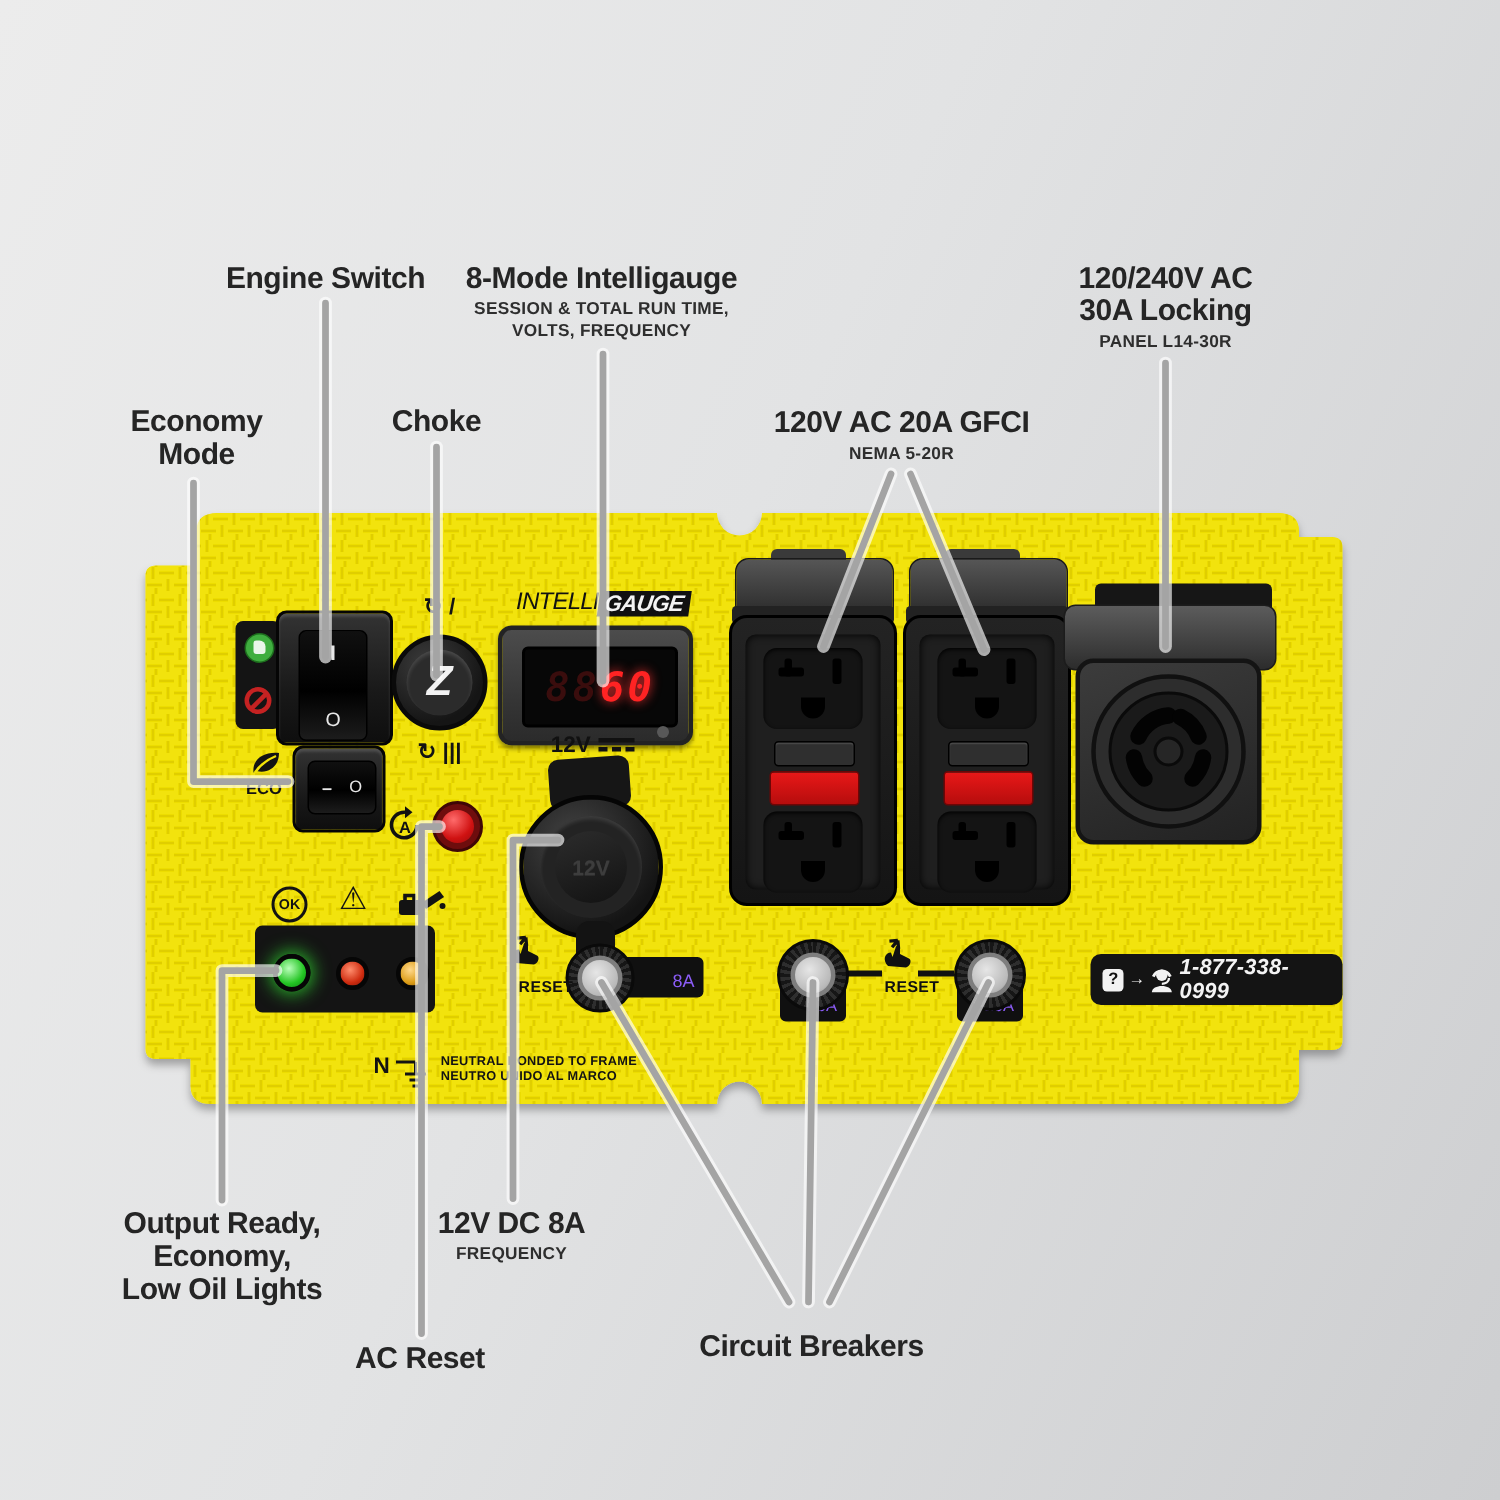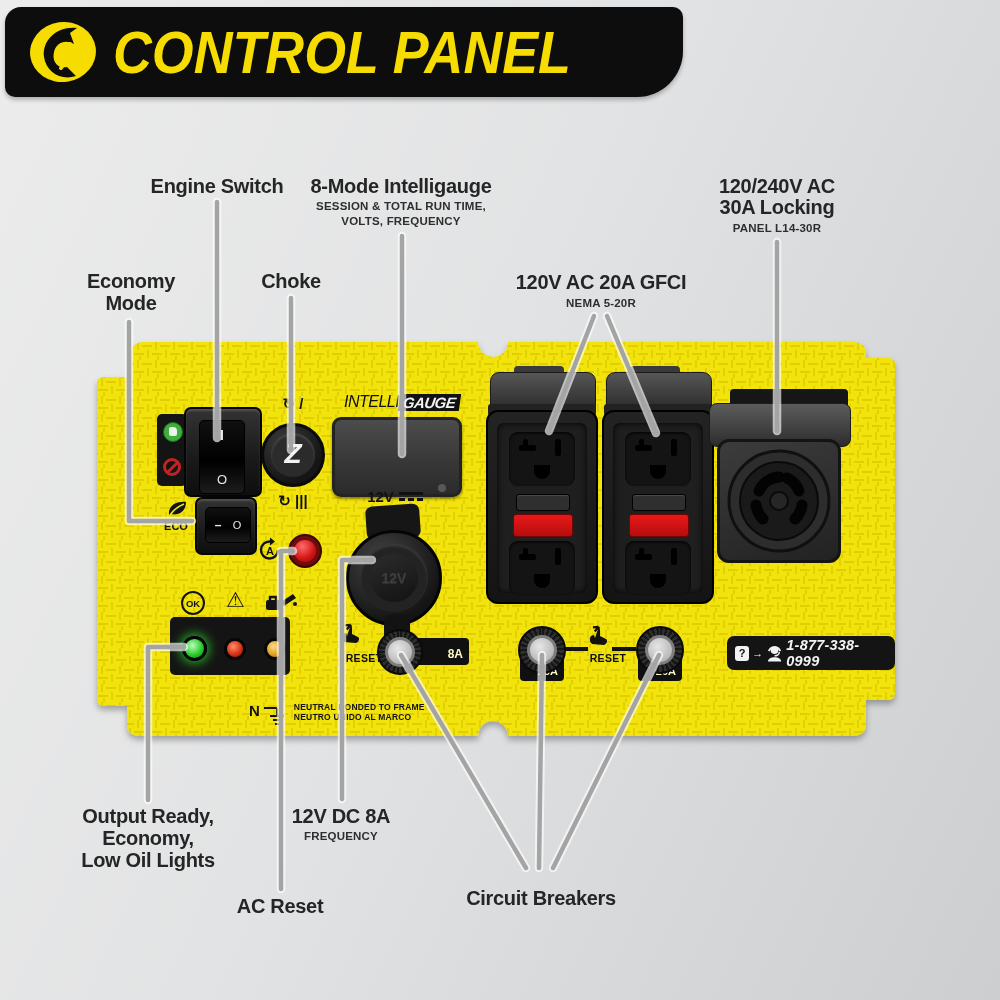--- a/index.html
+++ b/index.html
@@ -24,45 +24,37 @@
   .blackbox{background:#141414;border-radius:5px;}
   .rocker-house{background:linear-gradient(180deg,#333 0%,#191919 60%,#0e0e0e 100%);
        border:2px solid #050505;border-radius:7px;box-shadow:inset 0 2px 2px rgba(255,255,255,.15);}
   .rocker{background:linear-gradient(180deg,#101010,#000 55%,#1c1c1c);border-radius:5px;
        border:1px solid #000;display:flex;flex-direction:column;justify-content:space-between;
        align-items:center;color:#e8e8e8;}
   .knurl{background:#1c1c1c;background-image:repeating-conic-gradient(#161616 0 7deg,#2e2e2e 7deg 14deg);
        border:2px solid #0a0a0a;}
   .brk-ring{background:radial-gradient(circle at 40% 35%,#e6e6e6,#b9b9b9 70%,#8f8f8f);
        border:3px solid #7e7e7e;}
-  .amp-tag{background:#101010;border-radius:4px;color:#fef9c3;font-weight:bold;
+  .amp-tag{background:#101010;border-radius:4px;color:#8b5cf6;font-weight:normal;
        font-size:12px;display:flex;align-items:flex-end;justify-content:flex-end;
        padding:0 6px 4px 0;box-sizing:border-box;}
   .reset-word{color:#101010;font-weight:bold;font-size:10.5px;text-align:center;letter-spacing:.3px;margin-left:12px;}
   .gfci-flap{background:linear-gradient(180deg,#565656,#353535 70%,#262626);border-radius:9px 9px 4px 4px;
        border:1px solid #1a1a1a;}
   .gfci-body{background:linear-gradient(180deg,#232323,#141414);border:2px solid #000;border-radius:12px;}
   .gfci-plate{background:#1f1f1f;border-radius:7px;box-shadow:inset 0 0 6px #000;}
   .gfci-recept{background:#141414;border-radius:9px;box-shadow:inset 0 1px 3px #000;}
   .slot{background:#000;position:absolute;border-radius:2px;}
   .led{border:3px solid #060606;}
 </style>
 </head>
 <body>
 
 <div id="stage">
 
-  <div class="abs banner">
-    <svg width="72" height="68" viewBox="0 0 72 68" style="margin-left:22px">
-      <ellipse cx="36" cy="34" rx="33" ry="30" fill="#f6dc00" transform="rotate(-8 36 34)"></ellipse>
-      <path d="M50 10 C30 8 15 22 17 39 C19 54 34 63 49 58 L40 49 C29 51 25 42 27 34 C29 25 38 21 47 26 L43 15 Z" fill="#0d0d0e"></path>
-      <path d="M43 26 L36 36 L42 38 L34 50" stroke="#f6dc00" stroke-width="4" fill="none" stroke-linecap="round"></path>
-    </svg>
-    <div class="banner-title">CONTROL PANEL</div>
-  </div>
 
   <svg class="abs" style="left:0;top:0" width="1000" height="1000">
     <defs>
       <pattern id="maze" width="18" height="18" patternUnits="userSpaceOnUse">
         <path d="M0 4 H8 M12 0 V8 M4 8 V16 M8 12 H18 M14 14 V18 M16 4 H18" fill="none" stroke="#b89f00" stroke-width="1.8" opacity="0.30"></path>
       </pattern>
       <filter id="ds" x="-5%" y="-5%" width="110%" height="112%">
         <feDropShadow dx="0" dy="4" stdDeviation="3" flood-color="#000" flood-opacity="0.30"></feDropShadow>
       </filter>
     </defs>
@@ -94,20 +86,24 @@
     <div class="abs circle" style="left:7px;top:7px;width:44px;height:44px;background:#2b2b2b;box-shadow:inset 0 2px 3px rgba(255,255,255,.15)"></div>
     <div class="abs" style="left:0;top:12px;width:58px;text-align:center;color:#f2f2f2;font-weight:bold;font-style:italic;font-size:28px">Z</div>
   </div>
   <div class="abs" style="left:260px;top:492px;width:66px;height:18px;display:flex;justify-content:center;gap:6px;color:#131313;font-weight:bold;font-size:15px">↻ |||</div>
 
   <div class="abs" style="left:344px;top:392px;width:120px;height:20px;display:flex;align-items:center">
     <span style="font-weight:normal;font-style:italic;font-size:16px;color:#111;letter-spacing:-.5px">INTELLI</span>
     <span style="background:#111;color:#f3f3f3;font-weight:bold;font-style:italic;font-size:15px;padding:0 4px;transform:skewX(-8deg);letter-spacing:-.5px">GAUGE</span>
   </div>
   <div class="abs" style="left:332px;top:417px;width:130px;height:80px;background:linear-gradient(180deg,#4c4c4c,#363636 60%,#2b2b2b);border:3px solid #232323;border-radius:9px;box-sizing:border-box;box-shadow:0 2px 3px rgba(0,0,0,.4)">
+    <div class="abs" style="left:13px;top:11px;width:100px;height:50px;background:#070707;border:2px solid #000;border-radius:4px;display:flex;align-items:center;justify-content:center;font-family:'DejaVu Sans Mono',monospace;font-weight:bold;font-style:italic;font-size:27px;letter-spacing:2px">
+      <span style="color:#3a0d0d">88</span>
+      <span style="color:#ff2323;text-shadow:0 0 7px rgba(255,50,50,.9)">60</span>
+    </div>
     <div class="abs circle" style="left:103px;top:64px;width:8px;height:8px;background:#585858"></div>
   </div>
 
   <div class="abs" style="left:350px;top:487px;width:90px;height:18px;display:flex;align-items:center;justify-content:center;gap:5px">
     <span style="font-weight:bold;font-size:15px;color:#111">12V</span>
     <span style="display:inline-block;width:24px">
       <span style="display:block;border-top:3px solid #111"></span>
       <span style="display:block;border-top:3px dashed #111;margin-top:3px"></span>
     </span>
   </div>

